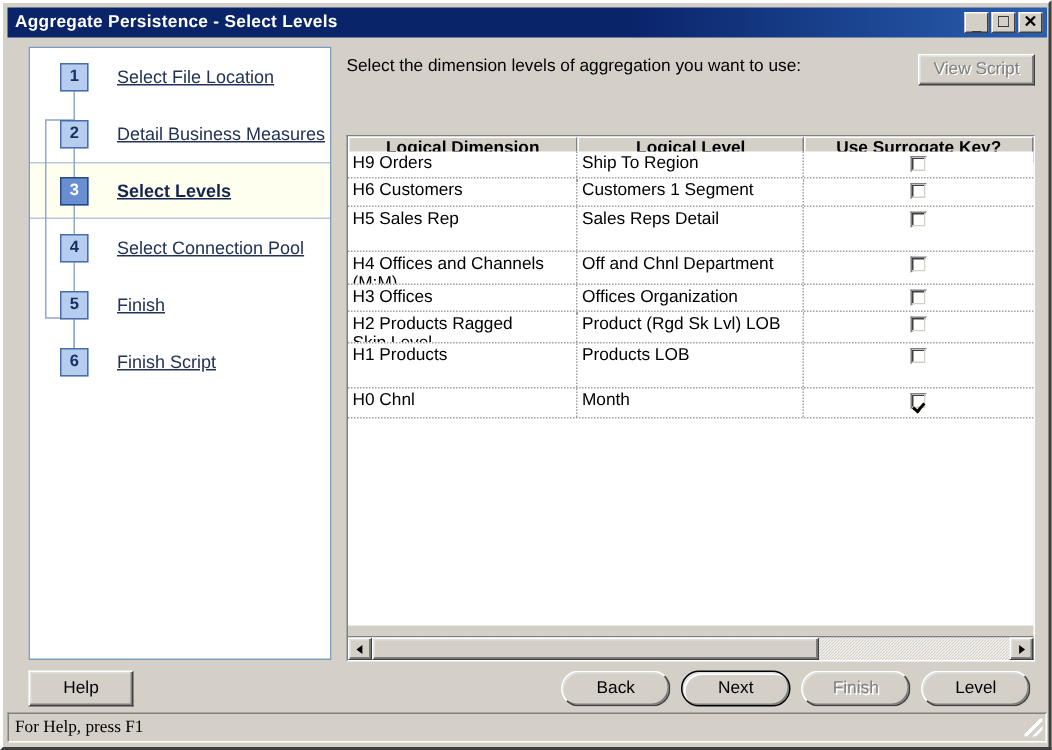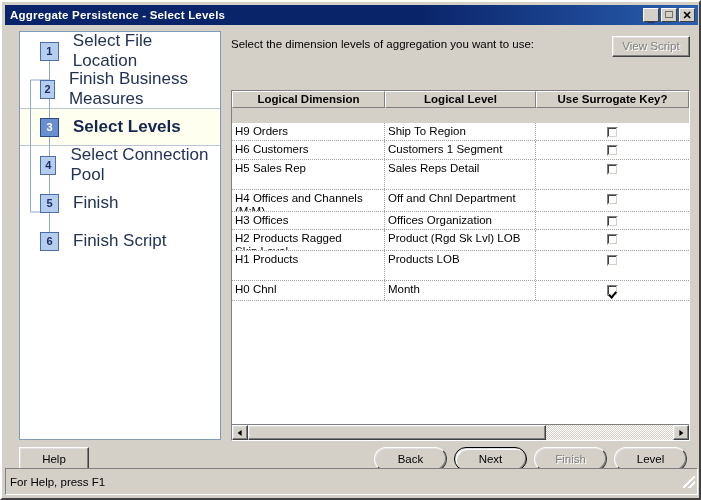--- a/index.html
+++ b/index.html
@@ -108,23 +108,24 @@
     font-size: 11px;
     line-height: 17px;
     text-align: center;
   }
   .step-row.active .step-num {
     background: #6a8fd0;
     border: 1px solid #2a4a86;
     color: #ffffff;
   }
   .step-label {
-    margin-left: 14px;
-    font-size: 17px;
+    margin-left: 19px;
+    font-size: 12px;
     color: #223355;
+    text-decoration: underline;
   }
   .step-row.active .step-label {
     font-weight: bold;
     color: #15254f;
   }
   
   #connectors {
     position: absolute;
     left: 0; top: 0;
     width: 202px; height: 409px;
@@ -204,21 +205,21 @@
     color: #000;
     overflow: hidden;
     white-space: nowrap;
   }
   .hcell.c0 { width: 153px; }
   .hcell.c1 { width: 151px; }
   .hcell.c2 { width: 153px; }
 
   #grid-body {
     position: absolute;
-    left: 0; top: 32px;
+    left: 0; top: 10px;
     width: 457px; height: 316px;
     background: #ffffff;
     box-sizing: border-box;
     overflow: hidden;
   }
   .row {
     display: flex;
     box-sizing: border-box;
     border-bottom: 1px dotted #a0a0a0;
   }
@@ -343,29 +344,30 @@
   }
   #back-btn   { left: 372px; }
   #next-btn   { left: 452px; }
   #finish-btn { left: 532px; }
   #cancel-btn { left: 612px; }
 
   
   #statusbar {
     position: absolute;
     left: 3px; bottom: 3px;
-    width: 693px; height: 27px;
+    width: 693px; height: 20px;
     background: #d4d0c8;
     border-top: 1px solid #808080;
     border-left: 1px solid #808080;
     border-right: 1px solid #ffffff;
     border-bottom: 1px solid #ffffff;
     box-sizing: border-box;
     display: flex;
     align-items: center;
+    font-family: Liberation Serif, serif;
   }
   #status-text {
     font-size: 11.5px;
     padding-left: 4px;
     color: #000;
     flex: 1;
   }
   #grip {
     width: 14px; height: 14px;
     margin-right: 1px;
@@ -410,21 +412,21 @@
 
       <line x1="29.5" y1="180" x2="29.5" y2="218" stroke="#8fa8cc" stroke-width="1"></line>
     </svg>
 
     <div class="step-row">
       <div class="step-num">1</div>
       <div class="step-label">Select File Location</div>
     </div>
     <div class="step-row">
       <div class="step-num">2</div>
-      <div class="step-label">Finish Business Measures</div>
+      <div class="step-label">Detail Business Measures</div>
     </div>
     <div class="step-row active">
       <div class="step-num">3</div>
       <div class="step-label">Select Levels</div>
     </div>
     <div class="step-row">
       <div class="step-num">4</div>
       <div class="step-label">Select Connection Pool</div>
     </div>
     <div class="step-row">

